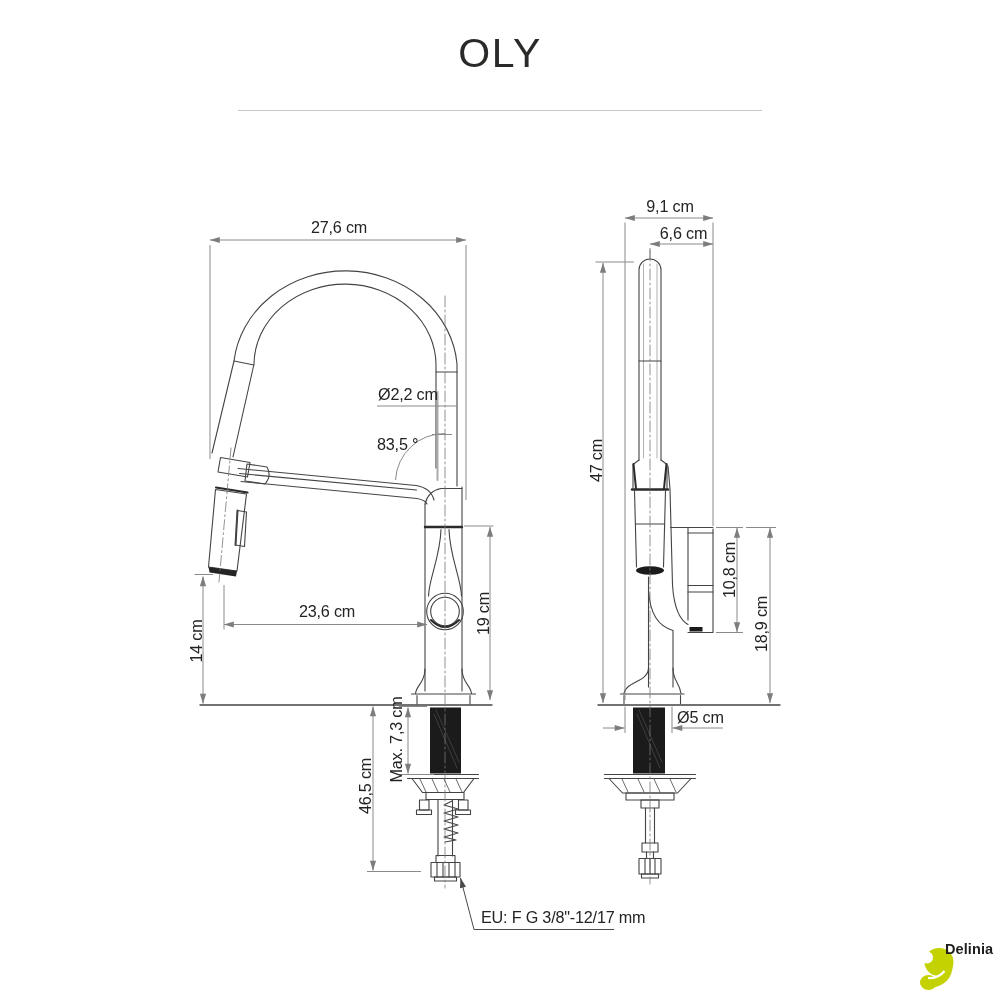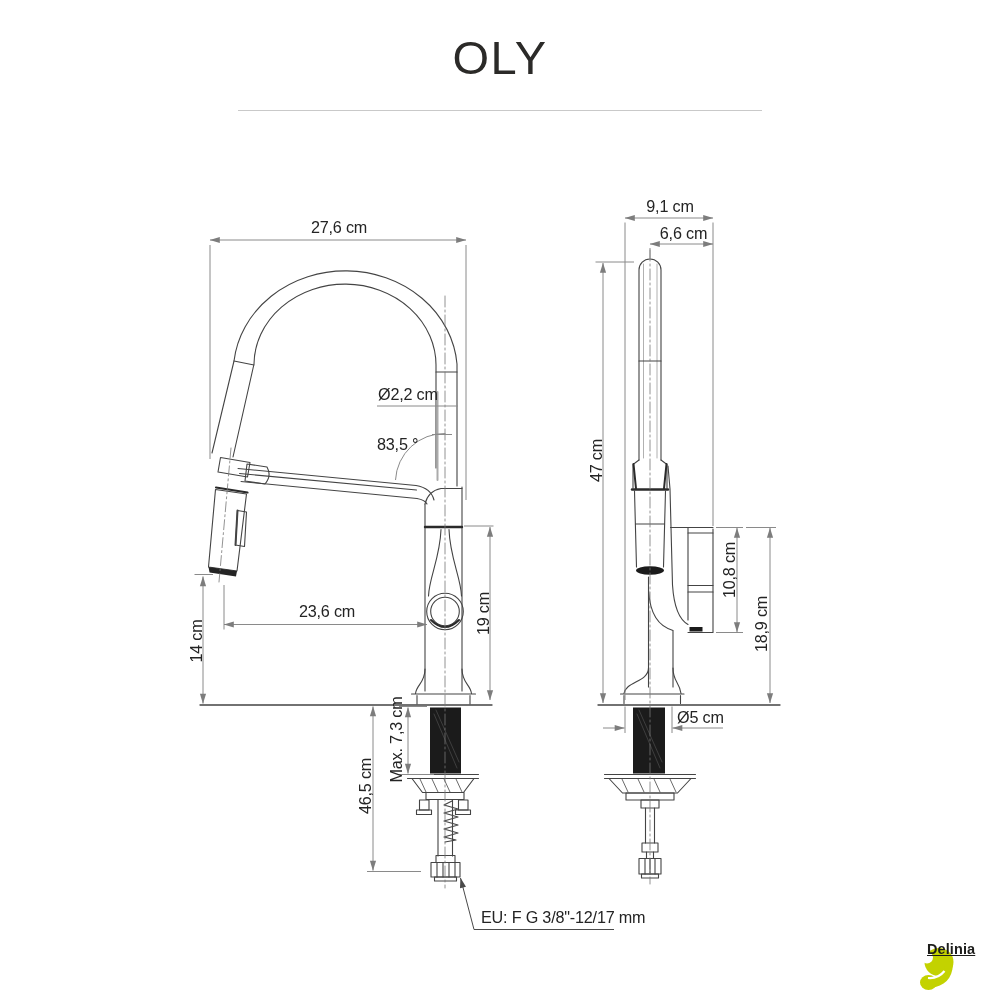--- a/index.html
+++ b/index.html
@@ -1,25 +1,25 @@
 <!DOCTYPE html>
 <html><head>
 <meta charset="utf-8">
 <style>
   html,body{margin:0;padding:0;background:#ffffff;}
   .sheet{position:relative;width:1000px;height:1000px;background:#ffffff;overflow:hidden;
          font-family:"Liberation Sans",sans-serif;}
   .title{position:absolute;top:30px;left:0;width:100%;text-align:center;
-         font-size:47px;font-weight:400;letter-spacing:1.5px;color:#2b2a28;}
+         font-size:41px;font-weight:400;letter-spacing:1.5px;color:#2b2a28;}
   .divider{position:absolute;top:110px;left:238px;width:524px;height:0;
            border-top:1px solid #c9c9c9;}
   svg text{font-family:"Liberation Sans",sans-serif;font-size:16.2px;fill:#242424;letter-spacing:-0.2px;}
   .logo{position:absolute;left:916px;top:941px;width:78px;height:54px;}
-  .logo .wordmark{position:absolute;left:11px;top:0px;font-size:14.5px;font-weight:bold;
-                  color:#1d1d1b;letter-spacing:0.1px;text-decoration:underline;}
+  .logo .wordmark{position:absolute;left:29px;top:0px;font-size:14.5px;font-weight:bold;
+                  color:#1d1d1b;letter-spacing:0.1px;}
 </style>
 </head>
 <body>
 
 <div class="sheet">
 
   <div class="title">OLY</div>
   <div class="divider"></div>
 
   <svg width="1000" height="1000" viewBox="0 0 1000 1000" style="position:absolute;left:0;top:0;">

